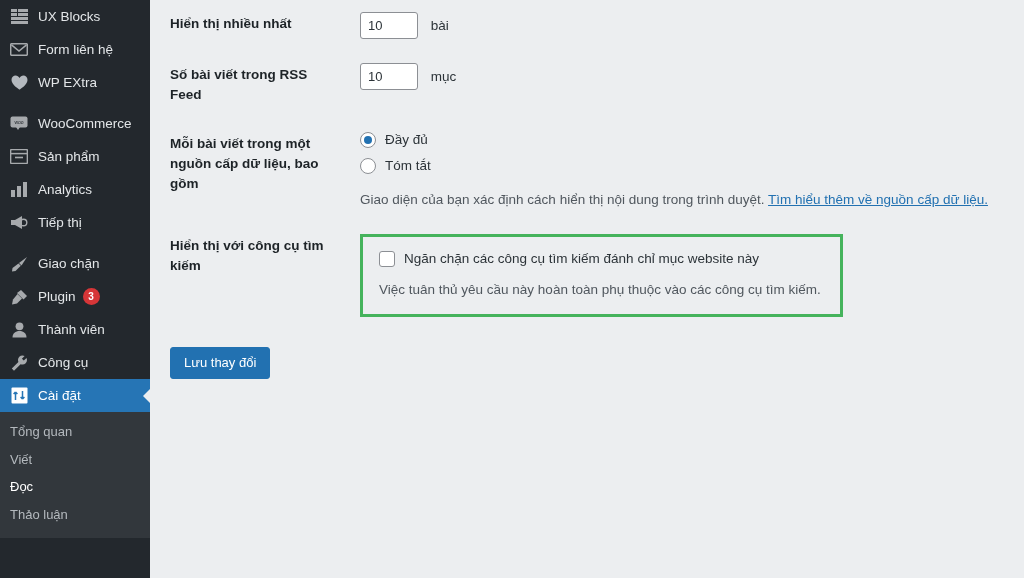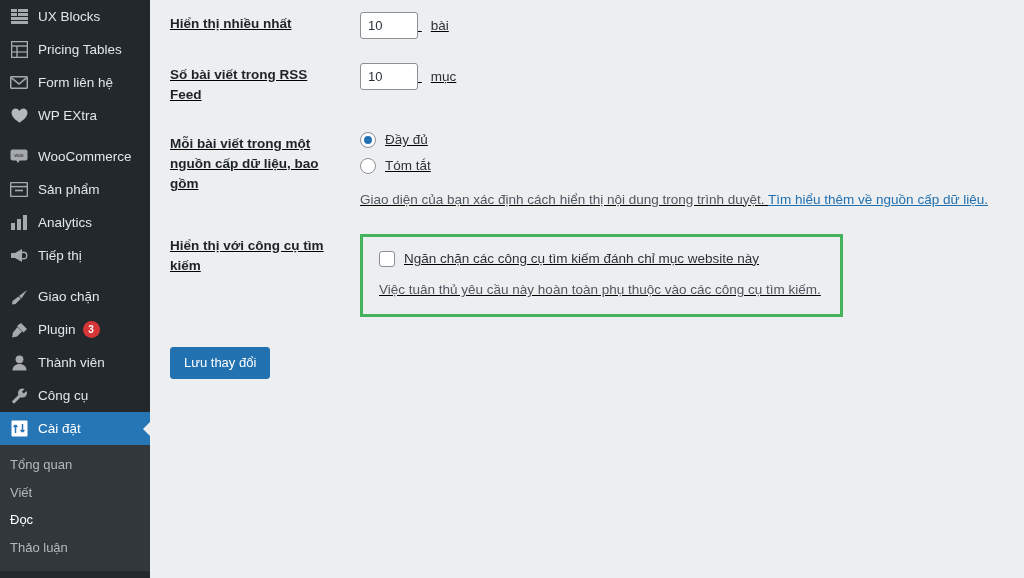--- a/index.html
+++ b/index.html
@@ -89,21 +89,21 @@
 
   
   .content {
     flex: 1;
     background: #eceef0;
     position: relative;
     padding: 0;
   }
 
   .form-table { width: 100%; border-collapse: collapse; }
-  .form-table tr { vertical-align: top; text-decoration: underline; }
+  .form-table tr { vertical-align: top; }
   .form-table th {
     text-align: left;
     font-size: 13.5px;
     font-weight: bold;
     color: #1d2327;
     width: 200px;
     padding: 14px 10px 14px 20px;
     line-height: 1.5;
   }
   .form-table td {
@@ -206,31 +206,20 @@
             <rect x="7" y="0" width="10" height="3" fill="#a7aaad"></rect>
             <rect x="0" y="4" width="6" height="3" fill="#a7aaad"></rect>
             <rect x="7" y="4" width="10" height="3" fill="#a7aaad"></rect>
             <rect x="0" y="8" width="17" height="3" fill="#a7aaad"></rect>
             <rect x="0" y="12" width="17" height="3" fill="#a7aaad"></rect>
           </svg>
       </span>
       <span class="lbl">UX Blocks</span>
     </div>
 
-    <div class="menu-item">
-      <span class="ico">
-        <svg width="17" height="17" viewBox="0 0 17 17">
-            <rect x="0.5" y="0.5" width="16" height="16" fill="none" stroke="#a7aaad" stroke-width="1.6"></rect>
-            <line x1="0" y1="5" x2="17" y2="5" stroke="#a7aaad" stroke-width="1.4"></line>
-            <line x1="6" y1="5" x2="6" y2="17" stroke="#a7aaad" stroke-width="1.4"></line>
-            <line x1="0" y1="11" x2="17" y2="11" stroke="#a7aaad" stroke-width="1.2"></line>
-          </svg>
-      </span>
-      <span class="lbl">Pricing Tables</span>
-    </div>
 
     <div class="menu-item">
       <span class="ico">
         <svg width="18" height="13" viewBox="0 0 18 13">
             <rect x="0.7" y="0.7" width="16.6" height="11.6" rx="1" fill="none" stroke="#a7aaad" stroke-width="1.5"></rect>
             <path d="M1.5 1.8 L9 8 L16.5 1.8" fill="none" stroke="#a7aaad" stroke-width="1.5"></path>
           </svg>
       </span>
       <span class="lbl">Form liên hệ</span>
     </div>

